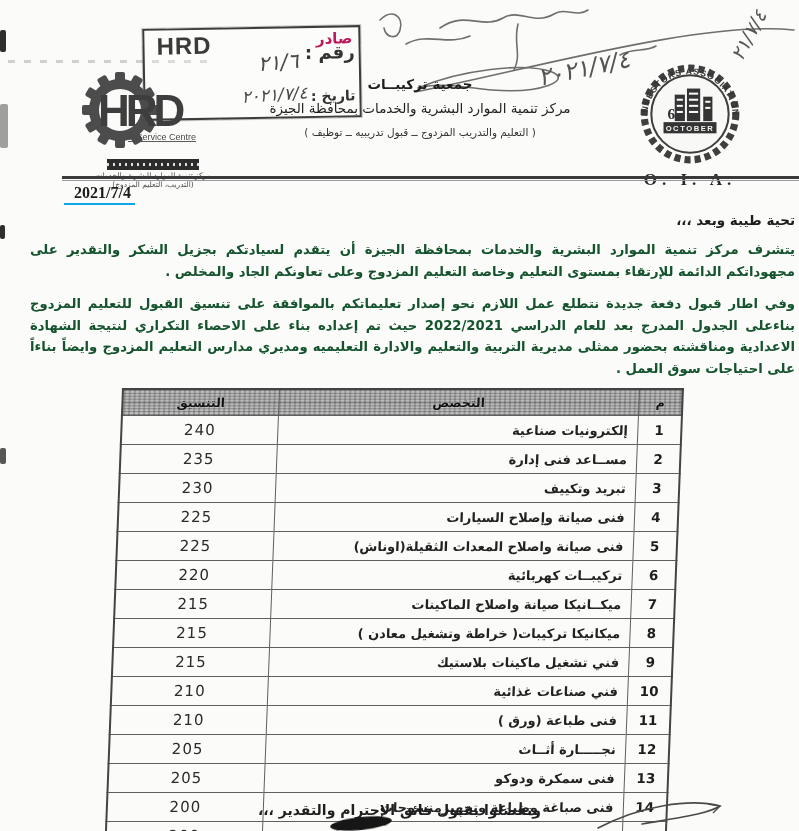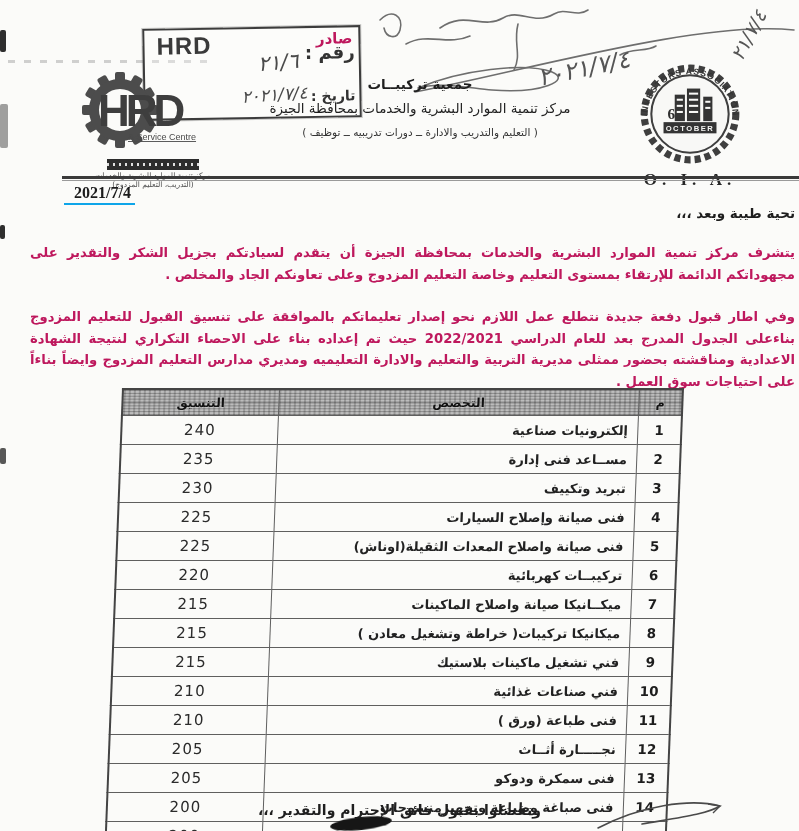--- a/index.html
+++ b/index.html
@@ -51,22 +51,22 @@
 
   
   .rule1{left:62px;top:176px;right:0;height:3px;background:#3a3a3a;}
   .rule2{left:62px;top:180px;right:0;height:1px;background:#9a9a9a;}
   .docdate{left:64px;top:184px;font-family:"Liberation Serif",serif;font-size:16px;
     font-weight:bold;border-bottom:2px solid #0ea5e9;padding:0 4px 1px 10px;color:#1c1c1c;}
 
   
   .letter{left:30px;top:193px;width:765px;direction:rtl;text-align:right;color:#1e1e1e;}
   .letter .to1,.letter .to2{font-size:13.5px;font-weight:bold;line-height:21px;}
-  .letter .greet{font-size:13.5px;font-weight:bold;margin-top:12px;}
-  .letter .para{font-size:13.2px;font-weight:bold;line-height:21.5px;text-align:justify;margin-top:21px;color:#be185d;}
+  .letter .greet{font-size:13.5px;font-weight:bold;margin-top:19px;}
+  .letter .para{font-size:13.2px;font-weight:bold;line-height:21.5px;text-align:justify;margin-top:11px;color:#14532d;}
 
   
   .tbl-wrap{left:122px;top:388px;width:562px;transform:skewX(-2.2deg);transform-origin:top center;}
   table{border-collapse:collapse;width:100%;direction:rtl;}
   td,th{border:1px solid #5f5f5f;}
   table{border:2px solid #444;}
   th{
     height:23px;font-size:12.5px;color:#111;font-weight:bold;
     background:
       repeating-linear-gradient(0deg,rgba(0,0,0,.28) 0 1px,transparent 1px 3px),
@@ -164,21 +164,21 @@
     <text x="50" y="70" font-size="9" fill="#4a4a4a" text-decoration="underline" style="font-family:'Liberation Sans',sans-serif;">&amp; Service Centre</text>
   </svg>
   <div class="hrd-banner"></div>
   <div class="tiny-ar">مركز تنمية الموارد البشرية والخدمات</div>
   <div class="tiny-ar">(التدريب، التعليم المزدوج)</div>
 </div>
 
 <div class="abs orghead">
   <div class="l1">جمعية تركيبــات</div>
   <div class="l2">مركز تنمية الموارد البشرية والخدمات بمحافظة الجيزة</div>
-  <div class="l3">( التعليم والتدريب والادارة ــ دورات تدريبيه ــ توظيف )</div>
+  <div class="l3">( التعليم والتدريب المزدوج ــ قبول تدريبيه ــ توظيف )</div>
 </div>
 
 <div class="abs oialogo">
   <svg width="112" height="112" viewBox="0 0 110 110" style="margin:0 auto;">
     <defs>
       <path id="arcTop" d="M 13,58 A 42,42 0 0 1 97,58"></path>
       <path id="arcBottom" d="M 21,66 A 34,34 0 0 0 89,66"></path>
     </defs>
     <circle cx="55" cy="55" r="45" fill="none" stroke="#3f3f3f" stroke-width="7" stroke-dasharray="6 4"></circle>
     <circle cx="55" cy="55" r="38" fill="#f8f8f6" stroke="#3f3f3f" stroke-width="2"></circle>

